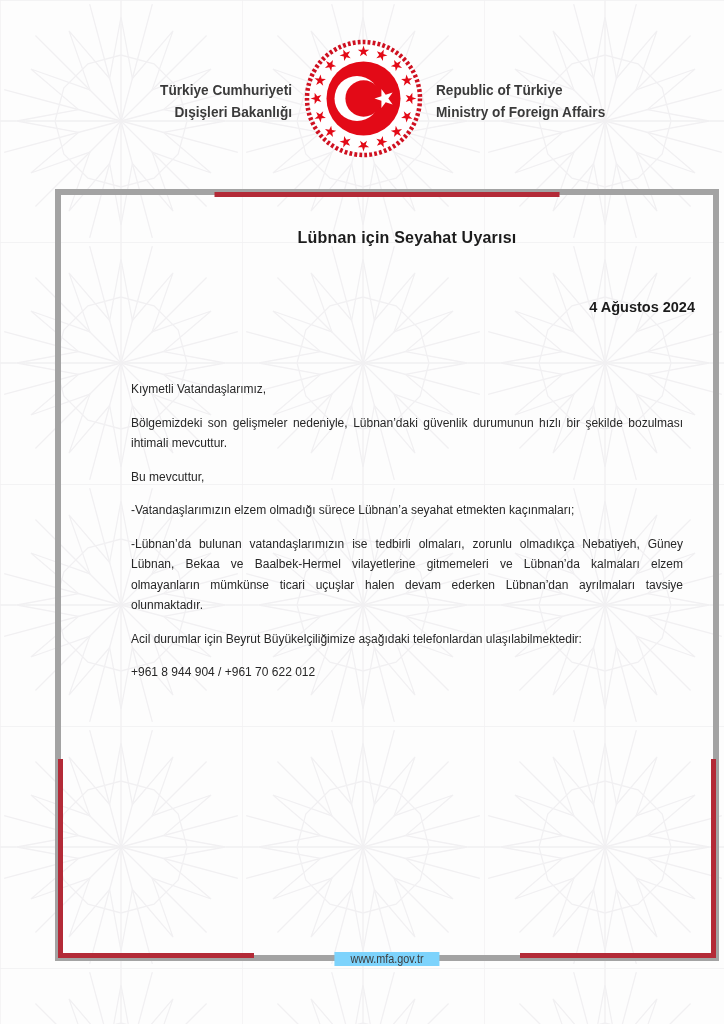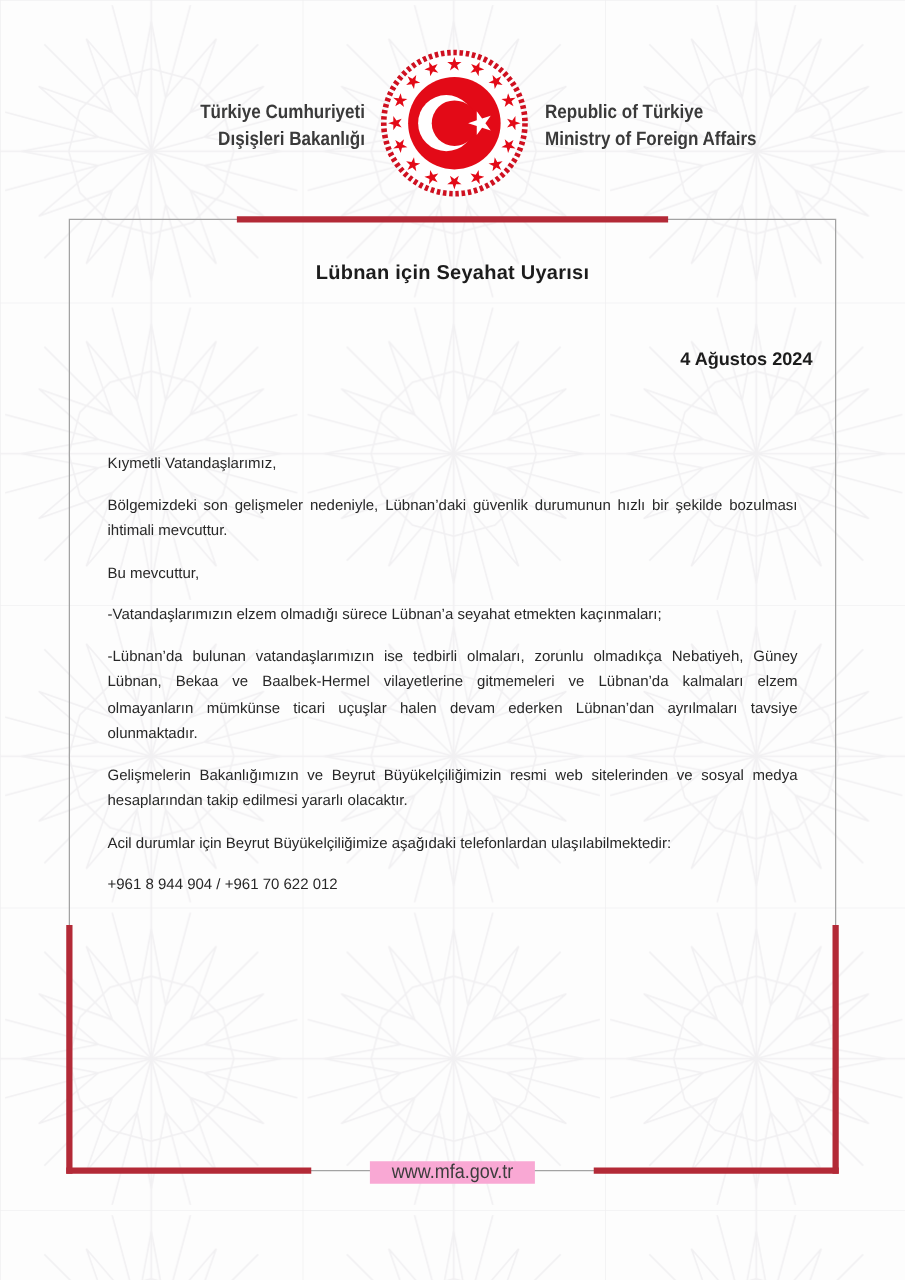--- a/index.html
+++ b/index.html
@@ -16,22 +16,22 @@
   .ministry-block{
     position:absolute;top:79px;
     font-size:15.5px;line-height:22px;font-weight:700;color:#3a3a3a;
   }
   .ministry-tr{left:92px;width:200px;text-align:right;transform:scaleX(.88);transform-origin:right top}
   .ministry-en{left:436px;width:210px;text-align:left;transform:scaleX(.88);transform-origin:left top}
   .emblem-wrap{position:absolute;left:303px;top:38px;width:121px;height:121px}
 
   
   .letter{
-    position:absolute;left:55px;top:175px;width:612px;height:760px;
-    border:1px solid #a3a3a3;z-index:1;
+    position:absolute;left:55px;top:189px;width:612px;height:760px;
+    border:6px solid #a3a3a3;z-index:1;padding-left:40px;
   }
   .accent{position:absolute;background:#b32a37}
   .a-top{left:50%;transform:translateX(-50%);top:-3px;width:345px;height:5px}
   .a-left{left:-3px;top:564px;bottom:-3px;width:5px}
   .a-right{right:-3px;top:564px;bottom:-3px;width:5px}
   .a-bl{left:-3px;bottom:-3px;width:196px;height:5px}
   .a-br{right:-3px;bottom:-3px;width:196px;height:5px}
 
   .letter-title{
     margin:34px 30px 0;text-align:center;
@@ -40,22 +40,22 @@
   .letter-date{
     margin:52px 18px 0 30px;text-align:right;
     font-size:14.5px;font-weight:700;color:#1c1c1c;
   }
   .letter-paras{margin:64px 30px 0;color:#272727;font-size:12px;line-height:20.5px}
   .letter-paras p{margin:0 0 13px;text-align:justify;text-justify:inter-word}
 
   .website{
     position:absolute;left:50%;bottom:-11px;
     transform:translateX(-50%);
-    background:#f9a8d4;padding:0 12px;white-space:nowrap;
-    font-size:16px;color:#3c3c3c;
+    background:#7dd3fc;padding:0 12px;white-space:nowrap;
+    font-size:12px;color:#3c3c3c;
   }
   .website span{display:inline-block;transform:scaleX(.9)}
 </style>
 </head>
 <body>
 
 <svg class="bg-pattern" width="724" height="1024" xmlns="http://www.w3.org/2000/svg">
   <defs>
     <pattern id="geo" width="242" height="242" patternUnits="userSpaceOnUse">
       <g id="geo-tile" fill="none" stroke="#f1f0f2" stroke-width="1.3">
@@ -135,21 +135,20 @@
 
   <h1 class="letter-title">Lübnan için Seyahat Uyarısı</h1>
   <div class="letter-date">4 Ağustos 2024</div>
 
   <div class="letter-paras">
     <p>Kıymetli Vatandaşlarımız,</p>
     <p>Bölgemizdeki son gelişmeler nedeniyle, Lübnan’daki güvenlik durumunun hızlı bir şekilde bozulması ihtimali mevcuttur.</p>
     <p>Bu mevcuttur,</p>
     <p>-Vatandaşlarımızın elzem olmadığı sürece Lübnan’a seyahat etmekten kaçınmaları;</p>
     <p>-Lübnan’da bulunan vatandaşlarımızın ise tedbirli olmaları, zorunlu olmadıkça Nebatiyeh, Güney Lübnan, Bekaa ve Baalbek-Hermel vilayetlerine gitmemeleri ve Lübnan’da kalmaları elzem olmayanların mümkünse ticari uçuşlar halen devam ederken Lübnan’dan ayrılmaları tavsiye olunmaktadır.</p>
-    <p>Gelişmelerin Bakanlığımızın ve Beyrut Büyükelçiliğimizin resmi web sitelerinden ve sosyal medya hesaplarından takip edilmesi yararlı olacaktır.</p>
     <p>Acil durumlar için Beyrut Büyükelçiliğimize aşağıdaki telefonlardan ulaşılabilmektedir:</p>
     <p>+961 8 944 904 / +961 70 622 012</p>
   </div>
 
   <div class="website">
     <span>www.mfa.gov.tr</span>
   </div>
 </section>
 
 </body></html>

